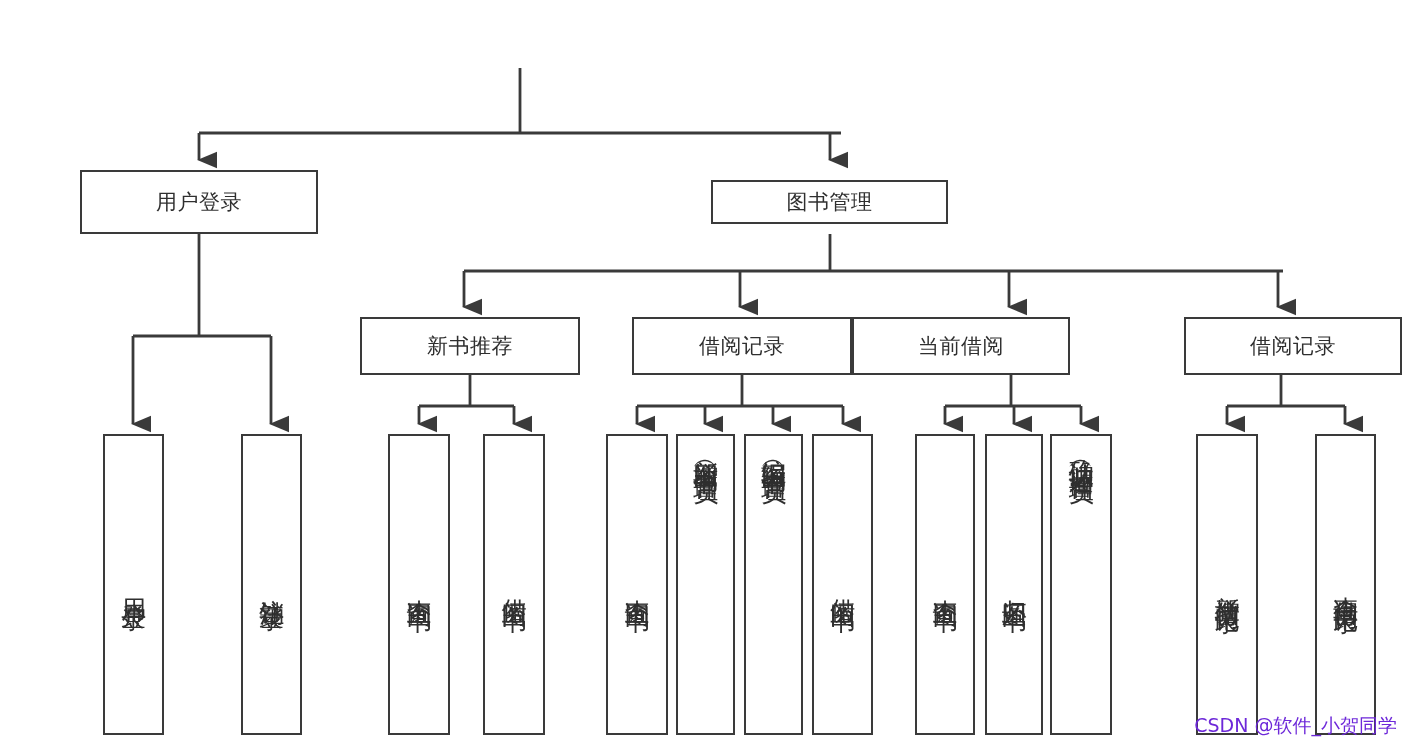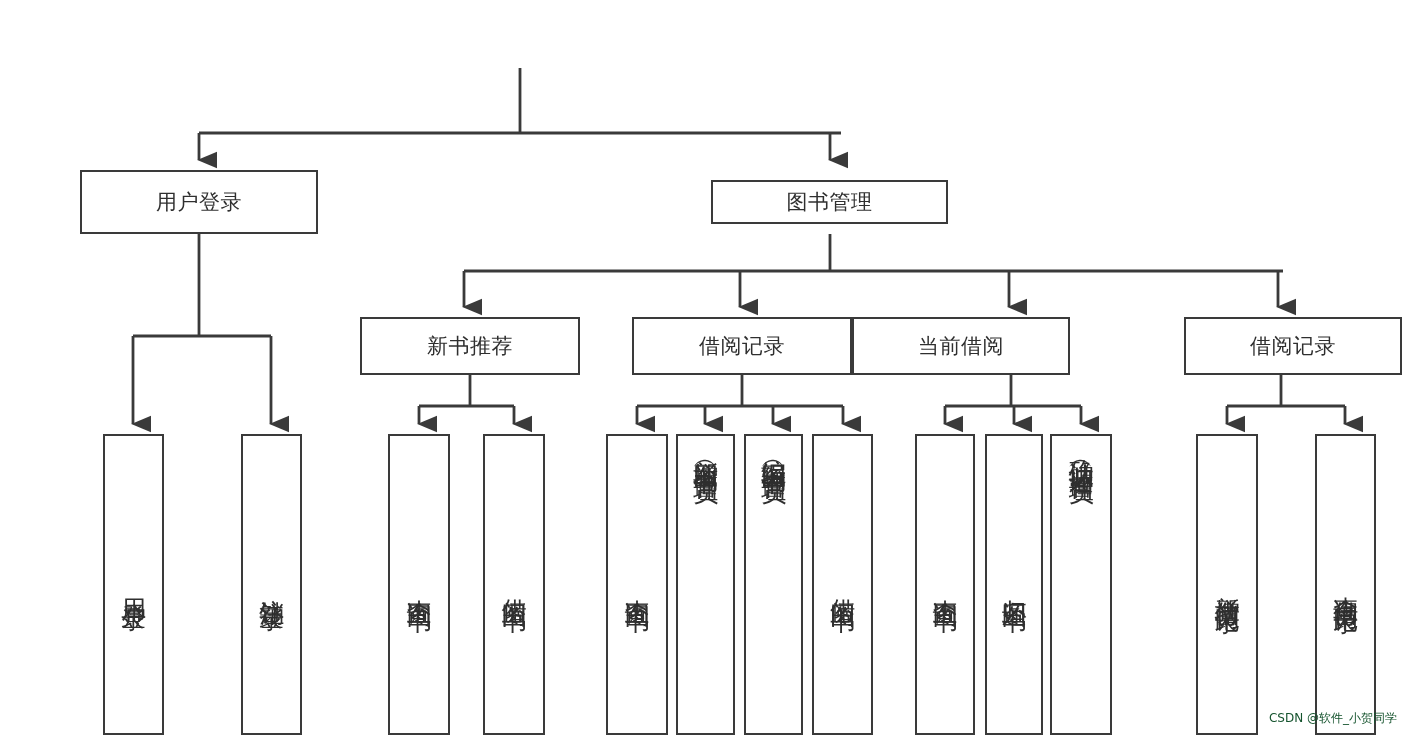--- a/index.html
+++ b/index.html
@@ -62,23 +62,23 @@
     writing-mode: vertical-rl;
     text-orientation: upright;
     font-size: 25px;
     line-height: 1.18;
     letter-spacing: 3px;
     white-space: nowrap;
   }
   #watermark {
     position: absolute;
     right: 8px;
-    bottom: 20px;
-    font-size: 12px;
-    color: #14532d;
+    bottom: 8px;
+    font-size: 19px;
+    color: #6d28d9;
     white-space: nowrap;
     z-index: 3;
     font-family: "DejaVu Sans", "Liberation Sans", sans-serif;
   }
 </style>
 </head>
 <body>
 
 <div id="canvas">
 

